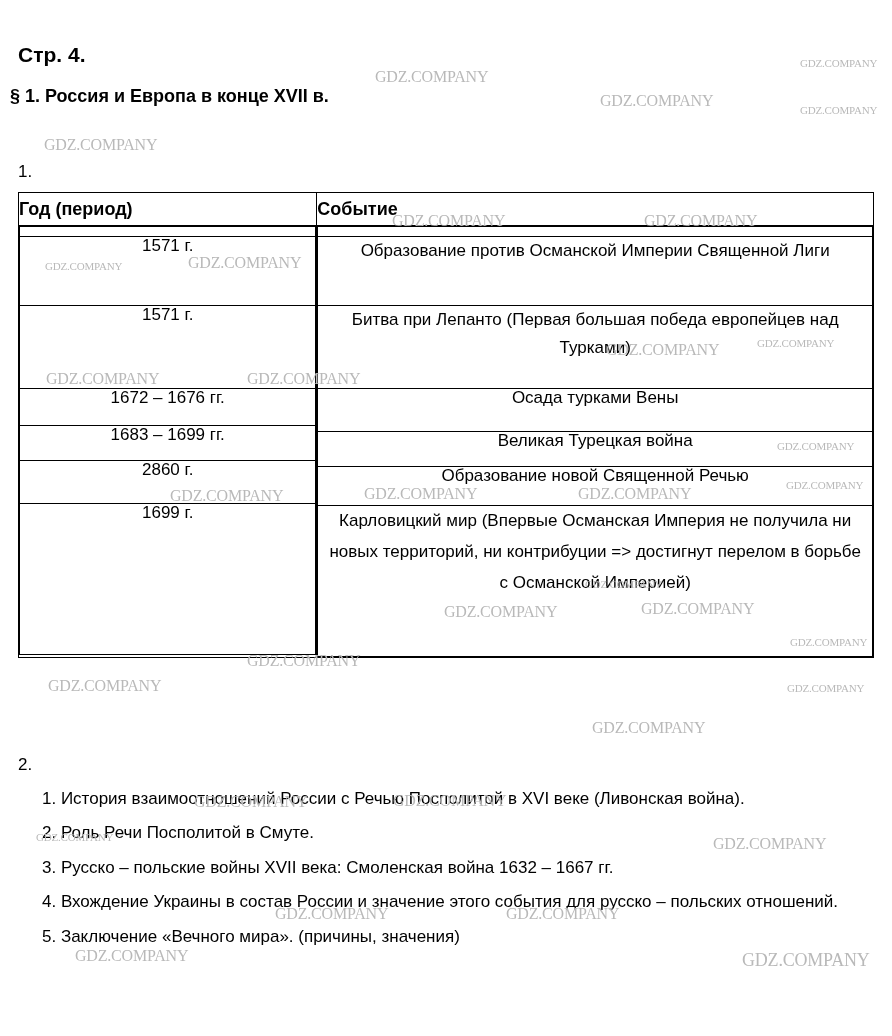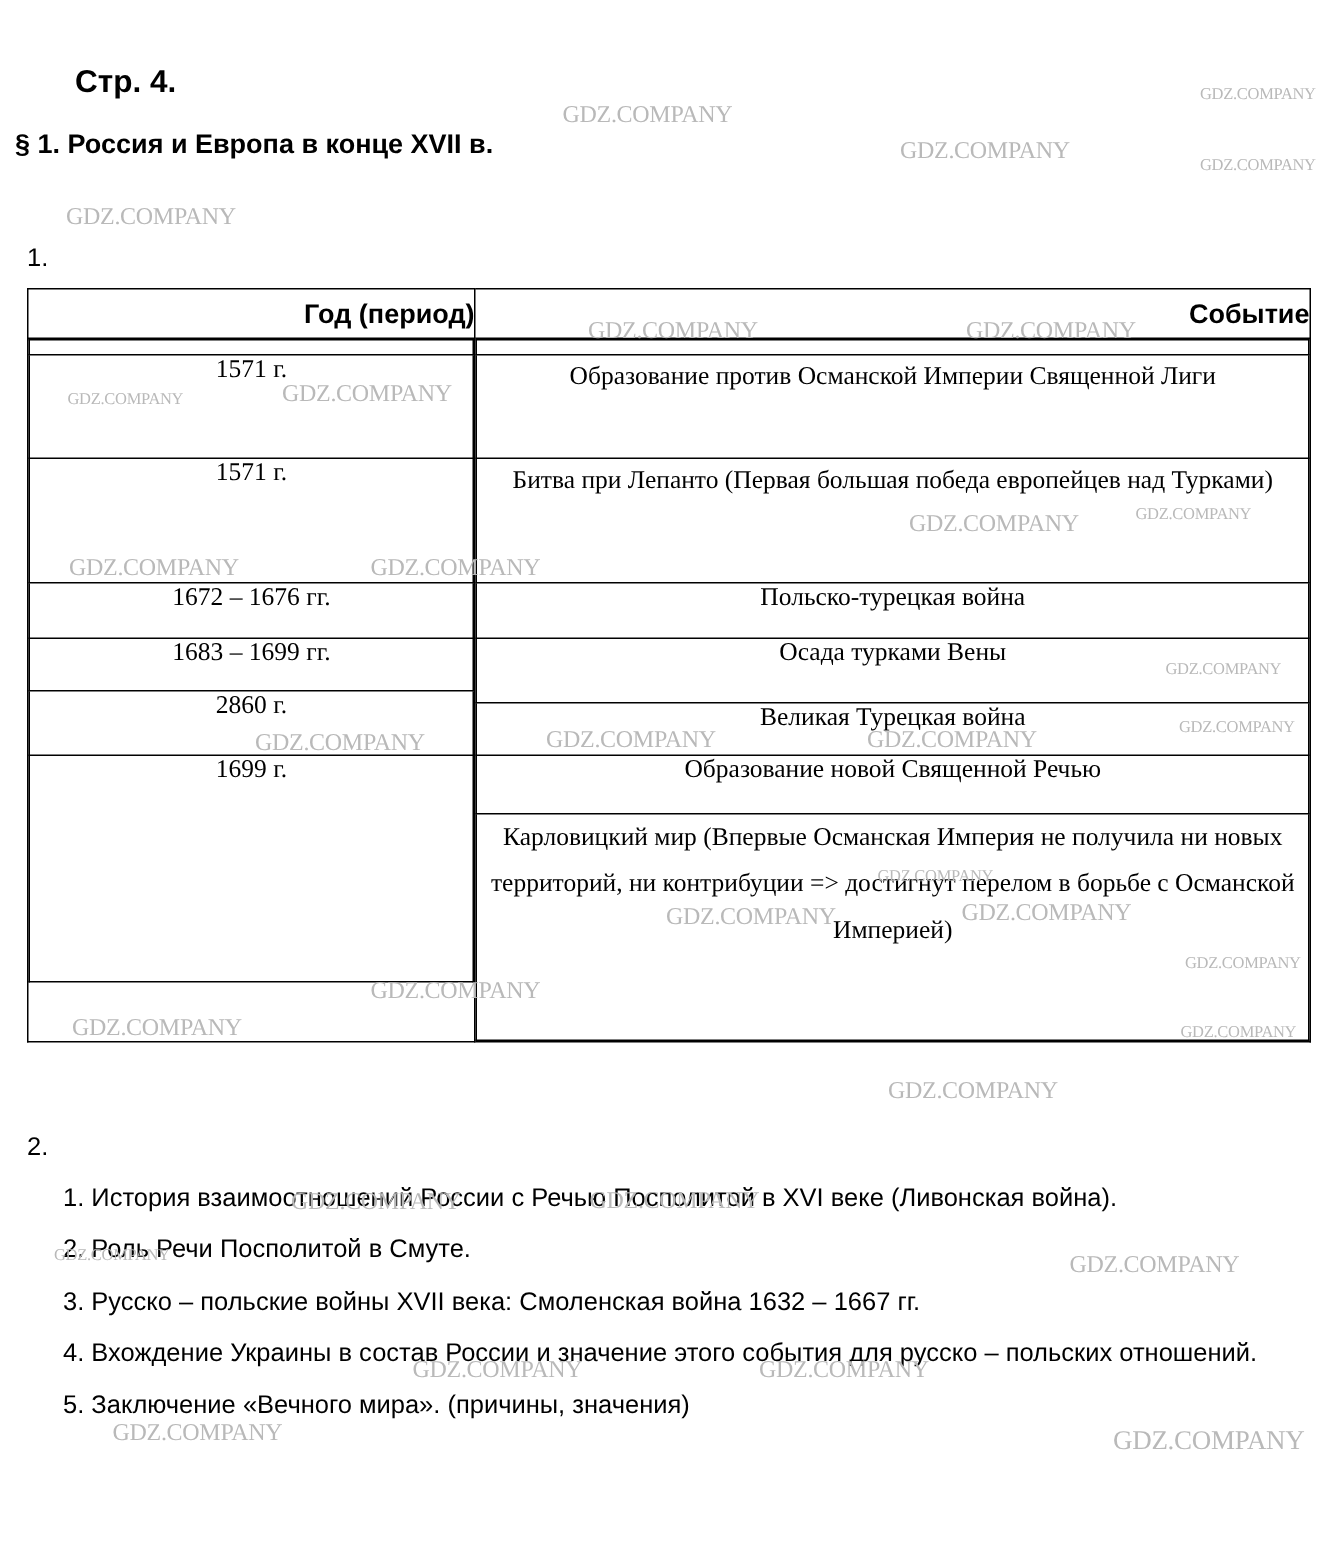--- a/index.html
+++ b/index.html
@@ -29,21 +29,20 @@
     pointer-events: none;
     letter-spacing: -0.2px;
   }
   .page-label {
     position: absolute;
     left: 18px;
     top: 43px;
     font-size: 21px;
     font-weight: bold;
     font-family: "Liberation Sans", sans-serif;
-    margin-left: 32px;
   }
   .doc-title {
     position: absolute;
     left: 0;
     top: 86px;
     width: 892px;
     text-align: left;
     font-size: 18px;
     font-weight: bold;
     padding-left: 10px;
@@ -66,33 +65,31 @@
     table-layout: fixed;
   }
   table.main td, table.main th {
     border: 1px solid #000000;
     vertical-align: top;
     padding: 0;
   }
   table.main th {
     font-size: 18px;
     font-weight: bold;
-    text-align: right;
+    text-align: left;
     height: 32px;
     vertical-align: middle;
-    padding-left: 20px;
   }
   .col-year { width: 298px; }
   .col-event { width: 556px; }
 
   .inner {
     width: 100%;
     border-collapse: collapse;
     table-layout: fixed;
-    font-family: Liberation Serif, serif;
   }
   .inner td {
     border: none;
     font-size: 17px;
     padding: 0;
     line-height: 1.0;
   }
   .yearcell {
     text-align: center;
     vertical-align: top;
@@ -172,23 +169,20 @@
           <table class="inner">
             <tbody>
                 <tr>
                   <td class="rowpad"></td>
                 </tr>
             <tr>
                   <td class="eventcell" style="height:68px;line-height:1.62">Образование против Османской Империи Священной Лиги</td>
                 </tr>
             <tr>
                   <td class="eventcell" style="height:82px;line-height:1.62">Битва при Лепанто (Первая большая победа европейцев над Турками)</td>
-                </tr>
-            <tr>
-                  <td class="eventcell" style="height:36px">Польско-турецкая война</td>
                 </tr>
             <tr>
                   <td class="eventcell" style="height:42px">Осада турками Вены</td>
                 </tr>
             <tr>
                   <td class="eventcell" style="height:34px">Великая Турецкая война</td>
                 </tr>
             <tr>
                   <td class="eventcell" style="height:38px">Образование новой Священной Речью</td>
                 </tr>

